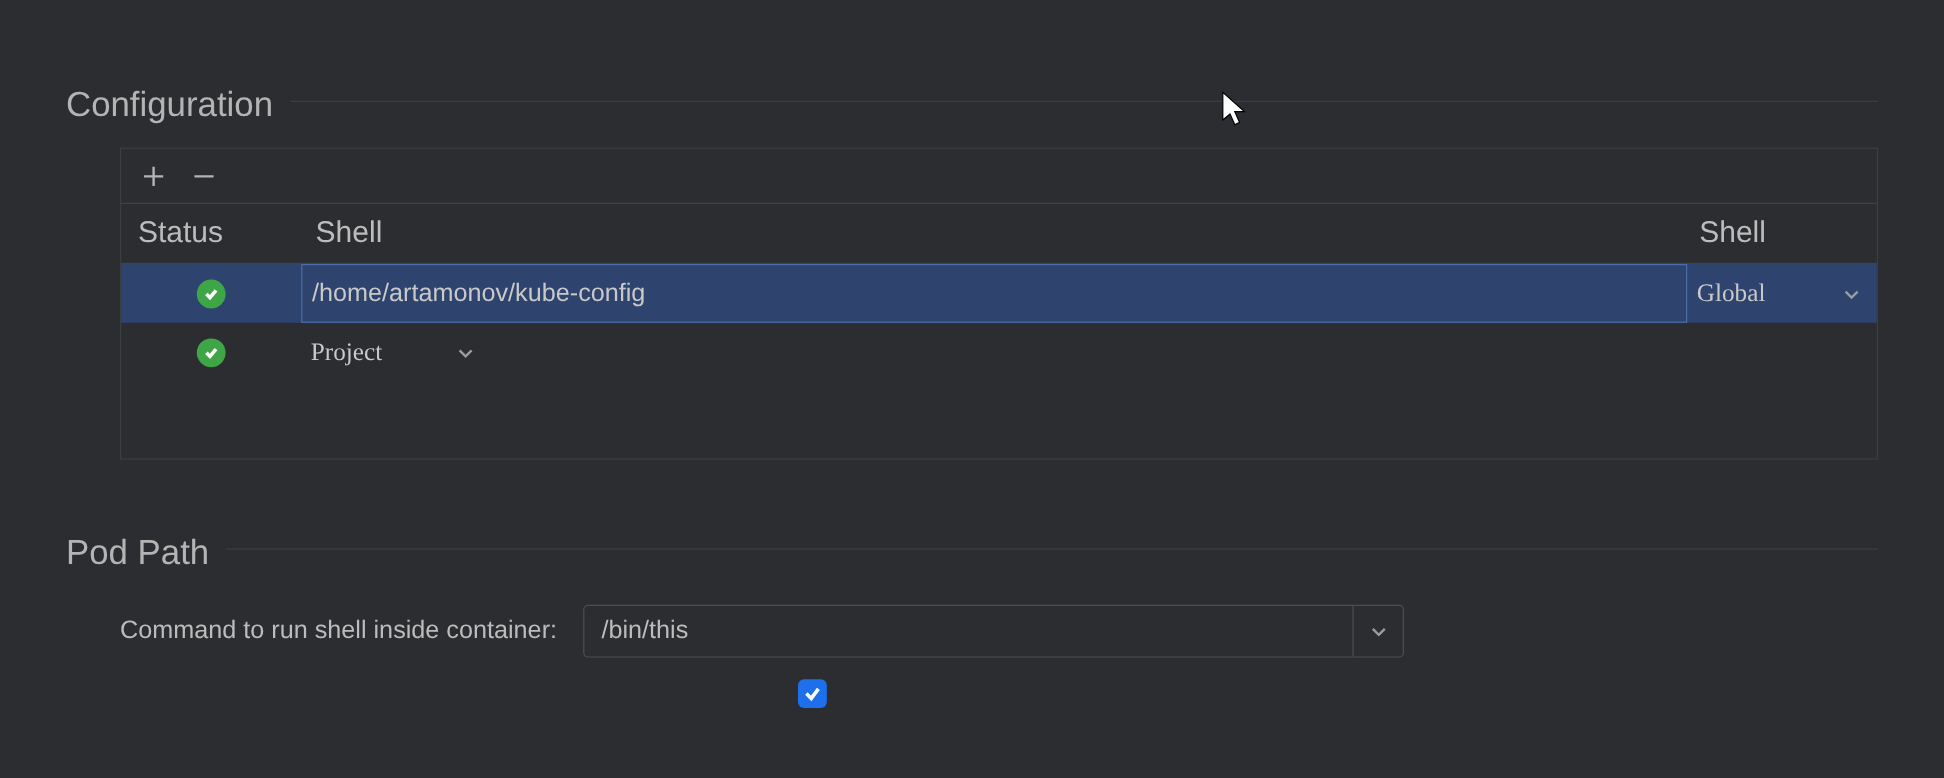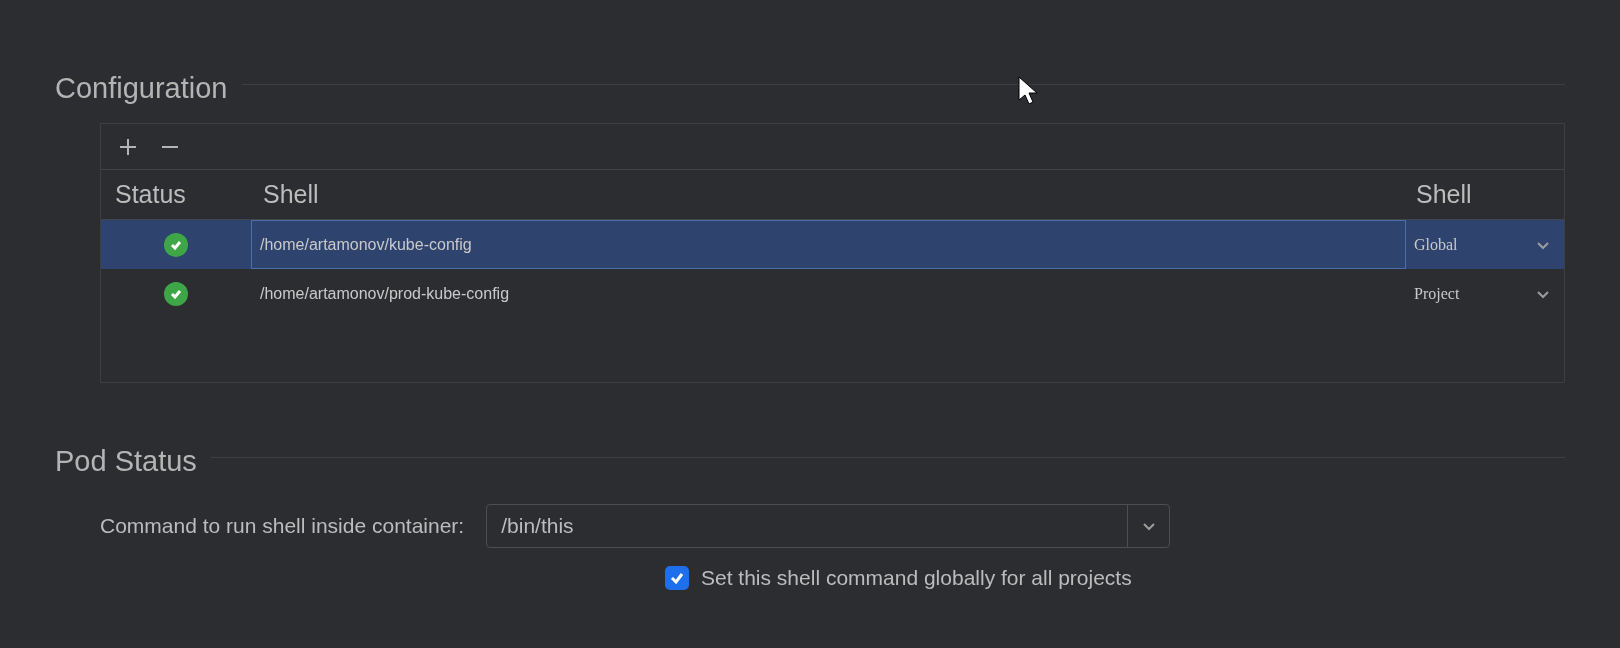--- a/index.html
+++ b/index.html
@@ -70,21 +70,21 @@
   }
   .col-status { width: 150px; padding-left: 14px; }
   .col-path   { flex: 1; padding-left: 12px; }
   .col-scope  { width: 158px; padding-left: 10px; display:flex; align-items:center; justify-content: space-between; }
 
   .tbody { }
   .trow {
     display: flex;
     height: 49px;
     align-items: center;
-    font-size: 16px;
+    font-size: 21px;
     color: #c9c9c9;
   }
   .trow.selected {
     background: #2e436e;
   }
   .trow.selected .col-path-cell {
     border: 1px solid #4a6ea9;
     background: #2e436e;
   }
   .col-status-cell {
@@ -218,56 +218,54 @@
           </div>
         </div>
         <div class="trow">
           <div class="col-status-cell">
             <div class="status-ok">
               <svg width="14" height="14" viewBox="0 0 14 14">
                 <polyline points="3,7 6,10 11,4"></polyline>
               </svg>
             </div>
           </div>
-          <div class="col-path-cell">/home/artamonov/prod-kube-config</div>
           <div class="col-scope-cell">
             <span>Project</span>
             <svg width="14" height="14" viewBox="0 0 14 14" class="chev">
               <polyline points="2,5 7,10 12,5" fill="none" stroke="currentColor" stroke-width="2"></polyline>
             </svg>
           </div>
         </div>
       </div>
     <div class="table-filler"></div>
   </div>
 </div>
 
 <div class="fieldset podshell-section">
   <div class="fieldset-border"></div>
-  <span class="legend">Pod Status</span>
+  <span class="legend">Pod Path</span>
 
   <div class="form-row">
     <label>Command to run shell inside container:</label>
     <div class="combo">
       <div class="combo-text">/bin/this</div>
       <div class="combo-btn">
         <svg width="14" height="14" viewBox="0 0 14 14" class="chev">
             <polyline points="2,5 7,10 12,5" fill="none" stroke="currentColor" stroke-width="2"></polyline>
           </svg>
       </div>
     </div>
   </div>
 
   <div class="check-row">
     <div class="cbox">
       <svg width="16" height="16" viewBox="0 0 16 16">
           <polyline points="3,8 7,12 13,4"></polyline>
         </svg>
     </div>
-    <span>Set this shell command globally for all projects</span>
   </div>
 </div>
 
 <div class="cursor">
   <svg width="24" height="32" viewBox="0 0 24 32">
       <path d="M1 1 L1 24 L7 19 L11 28 L15 26 L11 17 L19 17 Z"></path>
     </svg>
 </div>
 
 </body></html>

